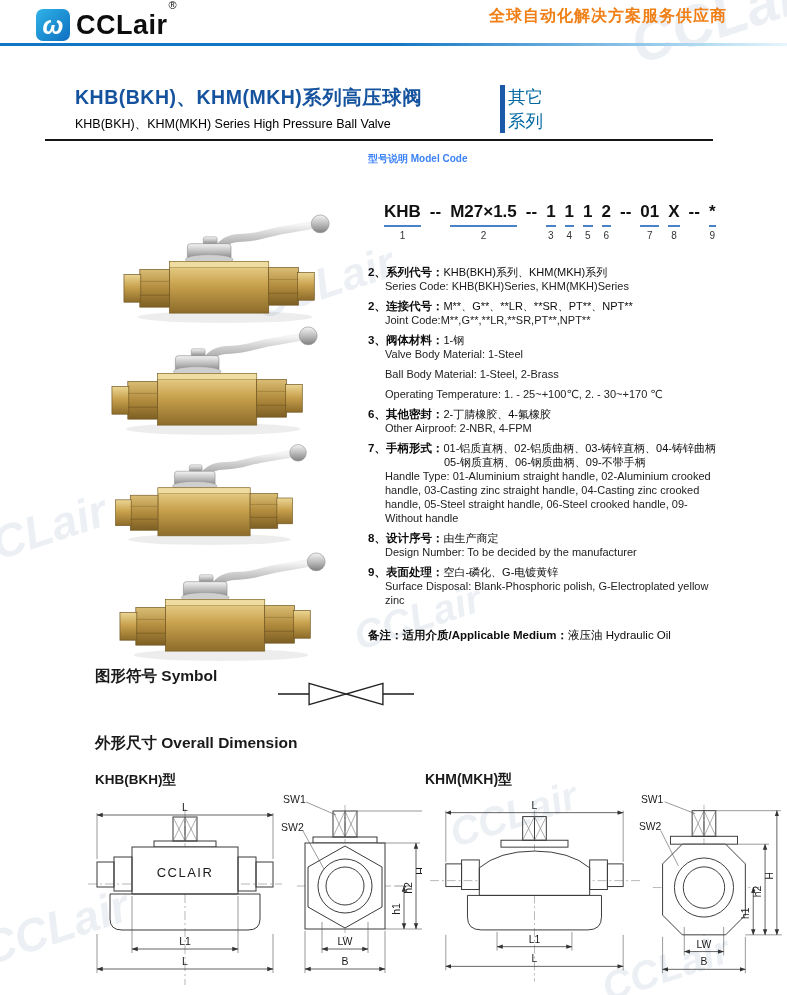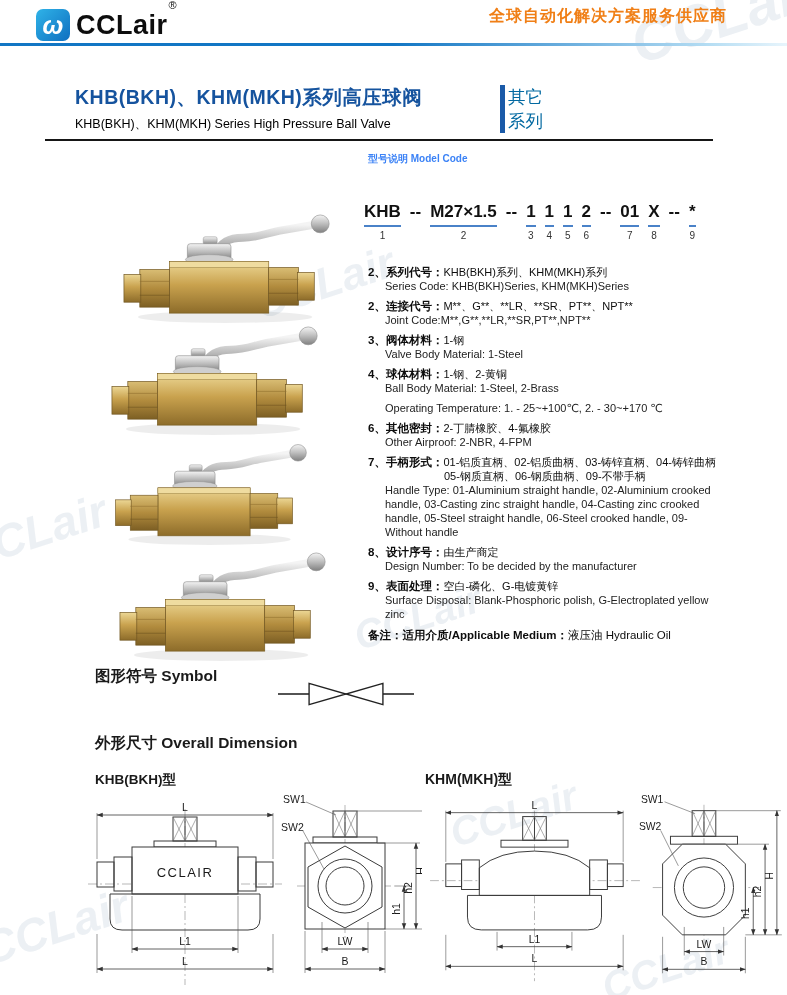--- a/index.html
+++ b/index.html
@@ -19,21 +19,21 @@
 
   
   .title-zh{position:absolute;left:75px;top:84px;font-size:19.5px;font-weight:bold;color:#15539e;letter-spacing:.5px;}
   .title-en{position:absolute;left:75px;top:116px;font-size:12.5px;color:#000000;}
   .side-tag{position:absolute;left:500px;top:85px;border-left:5px solid #1a5aa8;padding-left:3px;
             font-size:17.5px;line-height:24px;color:#0369a1;}
   .title-rule{position:absolute;left:45px;top:139px;width:668px;height:2px;background:#161616;}
 
   
   .mc-heading{position:absolute;left:368px;top:152px;font-size:10px;font-weight:bold;color:#3b82f6;}
-  .mc-row{position:absolute;left:364px;top:202px;display:flex;align-items:flex-start;}
+  .mc-row{position:absolute;left:384px;top:202px;display:flex;align-items:flex-start;}
   .mc-seg{display:flex;flex-direction:column;align-items:center;margin-right:9px;}
   .mc-seg .t{font-size:17px;font-weight:bold;color:#111;white-space:nowrap;}
   .mc-seg .u{align-self:stretch;height:2px;background:#4a82c8;margin-top:3px;}
   .mc-seg .n{font-size:10px;color:#333;margin-top:3px;}
   .mc-items{position:absolute;left:368px;top:265px;width:352px;}
   .mc-item{margin-bottom:6px;font-size:11px;line-height:14px;}
   .mc-item .zh{color:#0d0d0d;}
   .mc-item .zh b{font-size:11.5px;}
   .mc-item .en{padding-left:17px;color:#222;}
   .mc-item .zh2{padding-left:76px;}
@@ -164,21 +164,20 @@
       </div>
       <div class="mc-item">
         <div class="zh"><b>2、连接代号：</b>M**、G**、**LR、**SR、PT**、NPT**</div>
         <div class="en">Joint Code:M**,G**,**LR,**SR,PT**,NPT**</div>
       </div>
       <div class="mc-item">
         <div class="zh"><b>3、阀体材料：</b>1-钢</div>
         <div class="en">Valve Body Material: 1-Steel</div>
       </div>
       <div class="mc-item">
-        <div class="zh"><b>4、球体材料：</b>1-钢、2-黄铜</div>
         <div class="en">Ball Body Material: 1-Steel, 2-Brass</div>
       </div>
       <div class="mc-item">
         <div class="en">Operating Temperature: 1. - 25~+100℃,  2. - 30~+170 ℃</div>
       </div>
       <div class="mc-item">
         <div class="zh"><b>6、其他密封：</b>2-丁腈橡胶、4-氟橡胶</div>
         <div class="en">Other Airproof: 2-NBR, 4-FPM</div>
       </div>
       <div class="mc-item">

